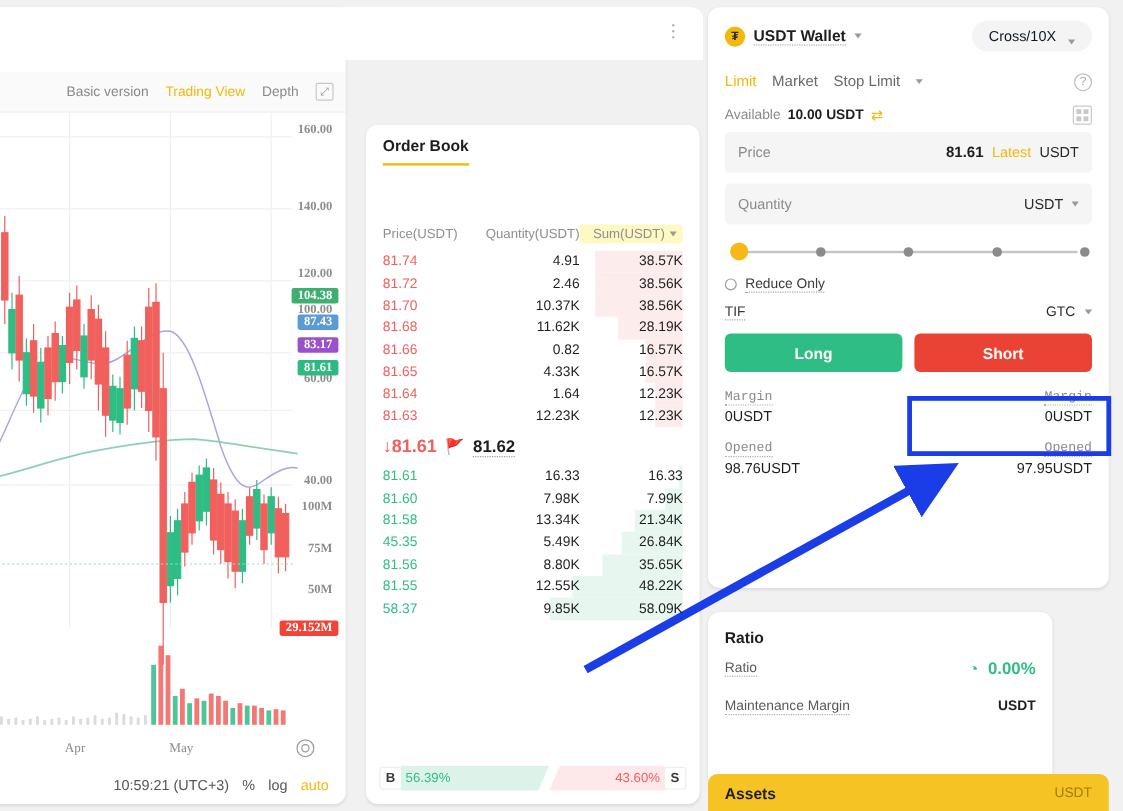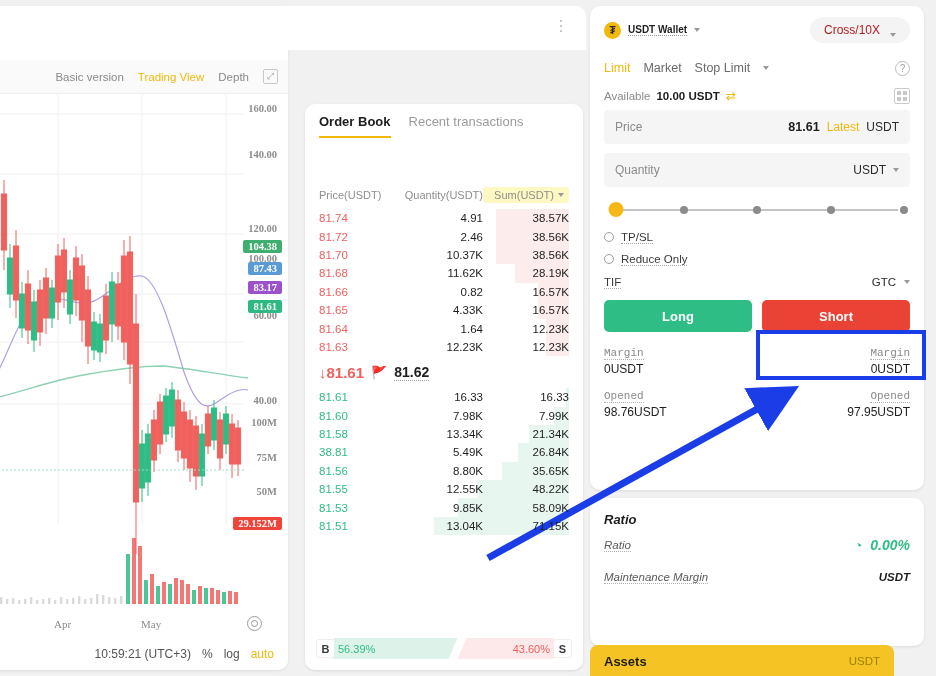--- a/index.html
+++ b/index.html
@@ -165,26 +165,26 @@
 
   #wallet-row {
     display:flex; align-items:center; height:48px; padding:0 14px; gap:7px;
   }
   .coin-ic {
     width:17px; height:17px; border-radius:50%; background:#f0b90b;
     display:flex; align-items:center; justify-content:center;
     font-size:10px; font-weight:bold; color:#2a2a2a;
   }
   .wallet-name {
-    font-size:10px; font-weight:bold; color:#1e1e1e;
+    font-size:13px; font-weight:bold; color:#1e1e1e;
     border-bottom:1px dotted #9a9a9a;
   }
   #leverage-pill {
     margin-left:auto; background:#f4f4f4; border-radius:16px;
-    padding:6px 14px; font-size:12px; color:#b91c1c;
+    padding:6px 14px; font-size:12px; color:#0f172a;
     display:flex; align-items:flex-end; gap:10px; cursor:pointer;
   }
 
   #ordertype-row {
     display:flex; align-items:center; gap:13px; height:28px; padding:0 14px;
     font-size:12.5px; color:#6a6a6a;
   }
   #ordertype-row .active { color:#f0b90b; }
   .help-ic {
     margin-left:auto; width:15px; height:15px; border-radius:50%;
@@ -251,36 +251,36 @@
   .short-btn { background:#ea4335; }
 
   #pos-info { display:flex; padding:14px 14px 0 14px; font-size:11px; }
   #pos-info .col { flex:1; }
   #pos-info .col.r { text-align:right; }
   .pi-lbl { color:#8a8a8a; border-bottom:1px dotted #b0b0b0; display:inline-block;font-family:Liberation Mono, monospace; }
   .pi-val { color:#1e1e1e; font-size:12px; margin-top:2px; }
   .pi-gap { height:13px; }
 
   
-  #ratio-card { position:absolute; left:590px; top:498px; width:334px; height:148px;font-style:italic; }
+  #ratio-card { position:absolute; left:590px; top:510px; width:287px; height:148px; }
   #ratio-card .title {
     font-size:13px; font-weight:bold; color:#1e1e1e; padding:14px 14px 0 14px;
   }
   .rc-row {
     display:flex; align-items:center; height:28px; padding:0 14px; font-size:11.5px;
     margin-top:4px;
   }
   .rc-row .lbl { color:#5a5a5a; border-bottom:1px dotted #b0b0b0; }
   .rc-row .val { margin-left:auto; color:#1e1e1e; font-weight:bold; display:flex; gap:8px; align-items:center; }
   .rc-row .val.green { color:#2ebd85; font-size:14px; }
   .gauge-ic { font-size:13px; }
 
   
   #assets-bar {
-    position:absolute; left:590px; top:645px; width:304px; height:32px;
+    position:absolute; left:590px; top:645px; width:334px; height:32px;
     background:#f5c424; border-radius:8px 8px 0 0;
     display:flex; align-items:center; padding:0 14px;
   }
   #assets-bar .t { font-size:13px; font-weight:bold; color:#1e1e1e; }
   #assets-bar .u { margin-left:auto; font-size:11.5px; color:#9d8108; }
 
   
   #annot-box {
     position:absolute; left:756px; top:330px; width:170px; height:50px;
     border:4px solid #1a3de8; background:transparent; pointer-events:none;
@@ -461,21 +461,21 @@
             <rect x="110" y="500" width="2.4" height="10"></rect>
               <rect x="116" y="501" width="2.4" height="9"></rect>
             <rect x="122" y="503" width="2.4" height="7"></rect>
               <rect x="128" y="504" width="2.4" height="6"></rect>
             <rect x="134" y="502" width="2.4" height="8"></rect>
           </g>
         </g>
       </svg>
 
       <div class="price-tag" style="top:8px; color:#8d8d8d; background:transparent;">160.00</div>
-      <div class="price-tag" style="top:54px; color:#8d8d8d; background:transparent;text-align:center;">140.00</div>
+      <div class="price-tag" style="top:72px; color:#8d8d8d; background:transparent;text-align:center;">140.00</div>
       <div class="price-tag" style="top:128px; color:#8d8d8d; background:transparent;">120.00</div>
       <div class="price-tag" style="top:158px; color:#8d8d8d; background:transparent;">100.00</div>
       <div class="price-tag" style="top:215px; color:#8d8d8d; background:transparent;">60.00</div>
       <div class="price-tag" style="top:300px; color:#8d8d8d; background:transparent;">40.00</div>
 
       <div class="price-tag" style="top:146px; background:#3fae6e;">104.38</div>
       <div class="price-tag" style="top:168px; background:#5b9bd5;">87.43</div>
       <div class="price-tag" style="top:187px; background:#9b51c9;">83.17</div>
       <div class="price-tag" style="top:206px; background:#2eb882;">81.61</div>
 
@@ -509,21 +509,20 @@
   </div>
   <div id="fav-row">
     <div class="star-ic">☆</div>
     <div class="book-ic">?</div>
   </div>
 
   <div id="orderbook" class="card">
 
     <div id="ob-tabs">
       <div class="ob-tab active">Order Book</div>
-      <div class="ob-tab">Recent transactions</div>
     </div>
 
 
     <div id="ob-header">
       <div class="c1">Price(USDT)</div>
       <div class="c2">Quantity(USDT)</div>
       <div class="c3">
         <span>Sum(USDT)</span>
         <span class="caret"></span>
       </div>
@@ -600,47 +599,41 @@
           <div class="sum">7.99K</div>
         </div>
         <div class="ob-row bid">
           <div class="bar" style="width: 40.5px;"></div>
           <div class="px">81.58</div>
           <div class="qty">13.34K</div>
           <div class="sum">21.34K</div>
         </div>
         <div class="ob-row bid">
           <div class="bar" style="width: 51.3px;"></div>
-          <div class="px">38.81</div>
+          <div class="px">45.35</div>
           <div class="qty">5.49K</div>
           <div class="sum">26.84K</div>
         </div>
         <div class="ob-row bid">
           <div class="bar" style="width: 67.5px;"></div>
           <div class="px">81.56</div>
           <div class="qty">8.80K</div>
           <div class="sum">35.65K</div>
         </div>
         <div class="ob-row bid">
           <div class="bar" style="width: 91.8px;"></div>
           <div class="px">81.55</div>
           <div class="qty">12.55K</div>
           <div class="sum">48.22K</div>
         </div>
         <div class="ob-row bid">
           <div class="bar" style="width: 110.7px;"></div>
-          <div class="px">81.53</div>
+          <div class="px">58.37</div>
           <div class="qty">9.85K</div>
           <div class="sum">58.09K</div>
-        </div>
-        <div class="ob-row bid">
-          <div class="bar" style="width: 135px;"></div>
-          <div class="px">81.51</div>
-          <div class="qty">13.04K</div>
-          <div class="sum">71.15K</div>
         </div>
       </div>
 
     <div id="ob-ratio">
       <div class="bs-badge">B</div>
       <div class="bs-left" style="flex:56.39">
         <span>56.39%</span>
       </div>
       <div class="bs-right" style="flex:43.60">
         <span>43.60%</span>
@@ -702,24 +695,20 @@
       <div class="track"></div>
       <div class="dot" style="left:25%;"></div>
       <div class="dot" style="left:50%;"></div>
       <div class="dot" style="left:75%;"></div>
       <div class="dot" style="left:100%;"></div>
       <div class="knob"></div>
     </div>
 
     <div class="check-row">
       <span class="radio"></span>
-      <span class="txt">TP/SL</span>
-    </div>
-    <div class="check-row">
-      <span class="radio"></span>
       <span class="txt">Reduce Only</span>
     </div>
 
     <div id="tif-row">
       <span class="lbl">TIF</span>
       <span class="val">
         <span>GTC</span>
         <span class="caret"></span>
       </span>
     </div>

